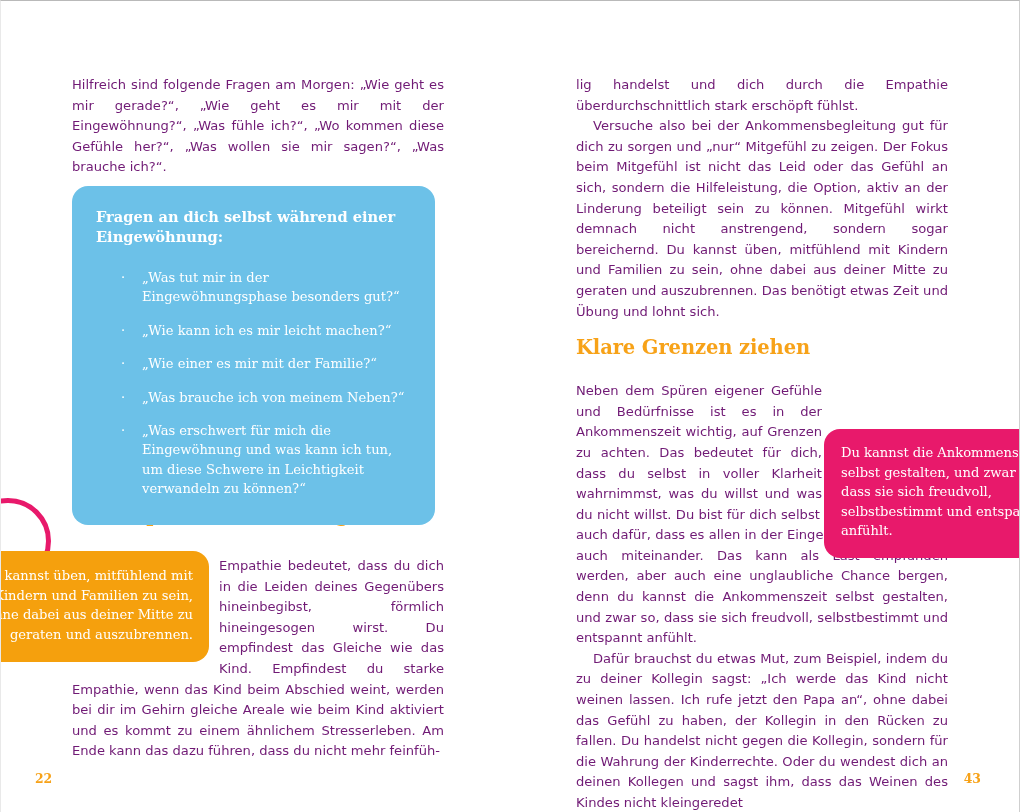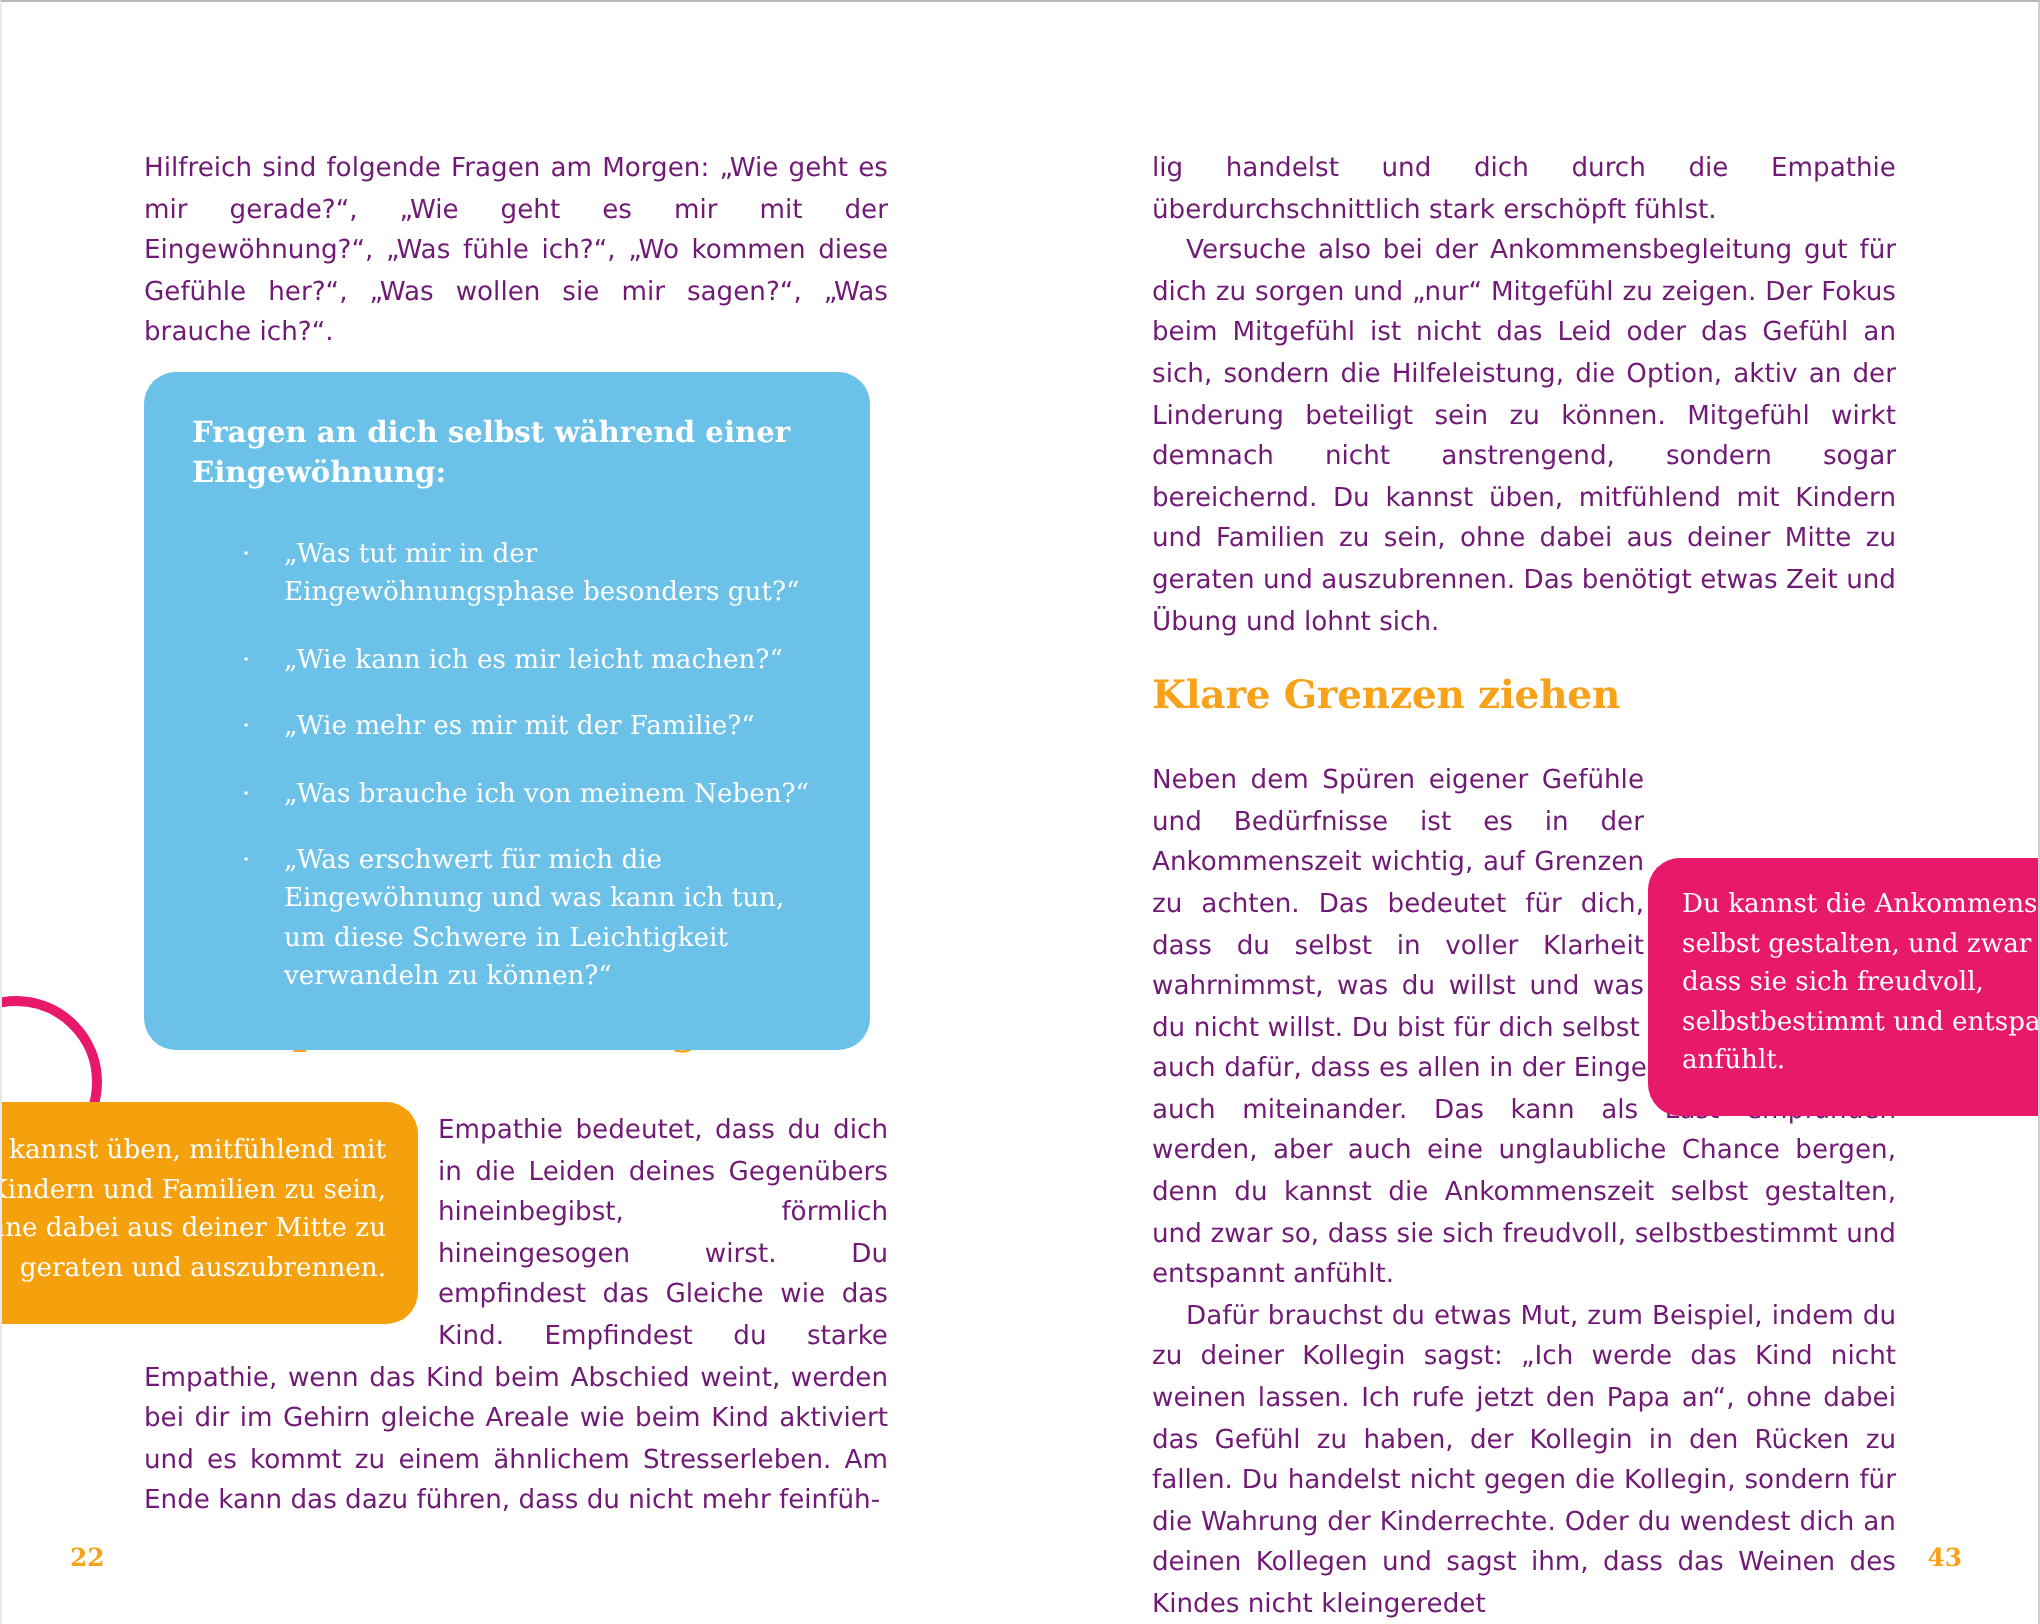--- a/index.html
+++ b/index.html
@@ -161,21 +161,21 @@
       <li>
         <span class="bullet">·</span>
         <span>„Was tut mir in der Eingewöhnungsphase besonders gut?“</span>
       </li>
       <li>
         <span class="bullet">·</span>
         <span>„Wie kann ich es mir leicht machen?“</span>
       </li>
       <li>
         <span class="bullet">·</span>
-        <span>„Wie mehr es mir mit der Familie?“</span>
+        <span>„Wie einer es mir mit der Familie?“</span>
       </li>
       <li>
         <span class="bullet">·</span>
         <span>„Was brauche ich von meinem Neben?“</span>
       </li>
       <li>
         <span class="bullet">·</span>
         <span>„Was erschwert für mich die Eingewöhnung und was kann ich tun, um diese Schwere in Leichtigkeit verwandeln zu können?“</span>
       </li>
     </ul>

